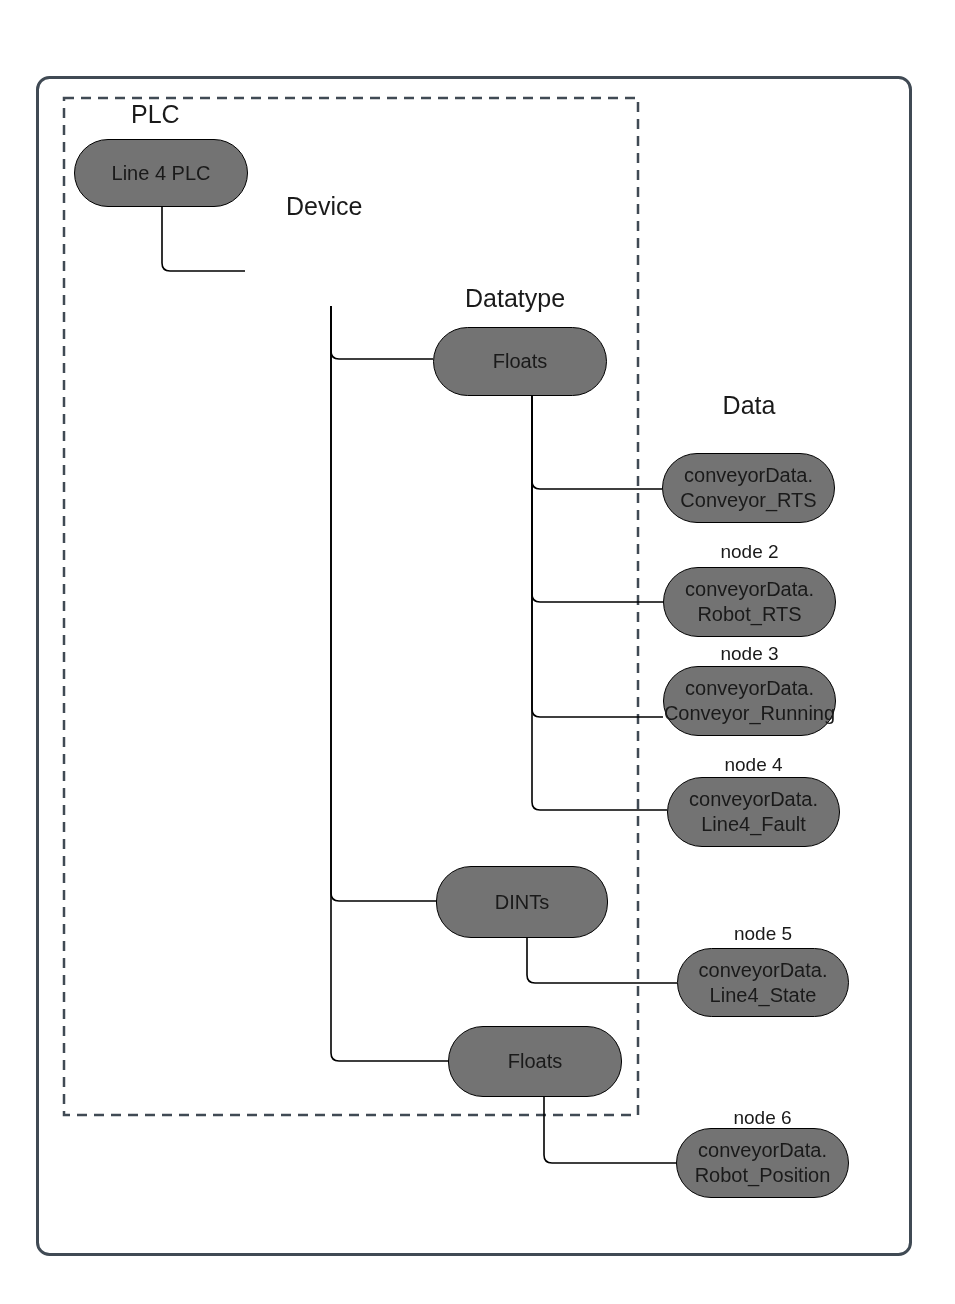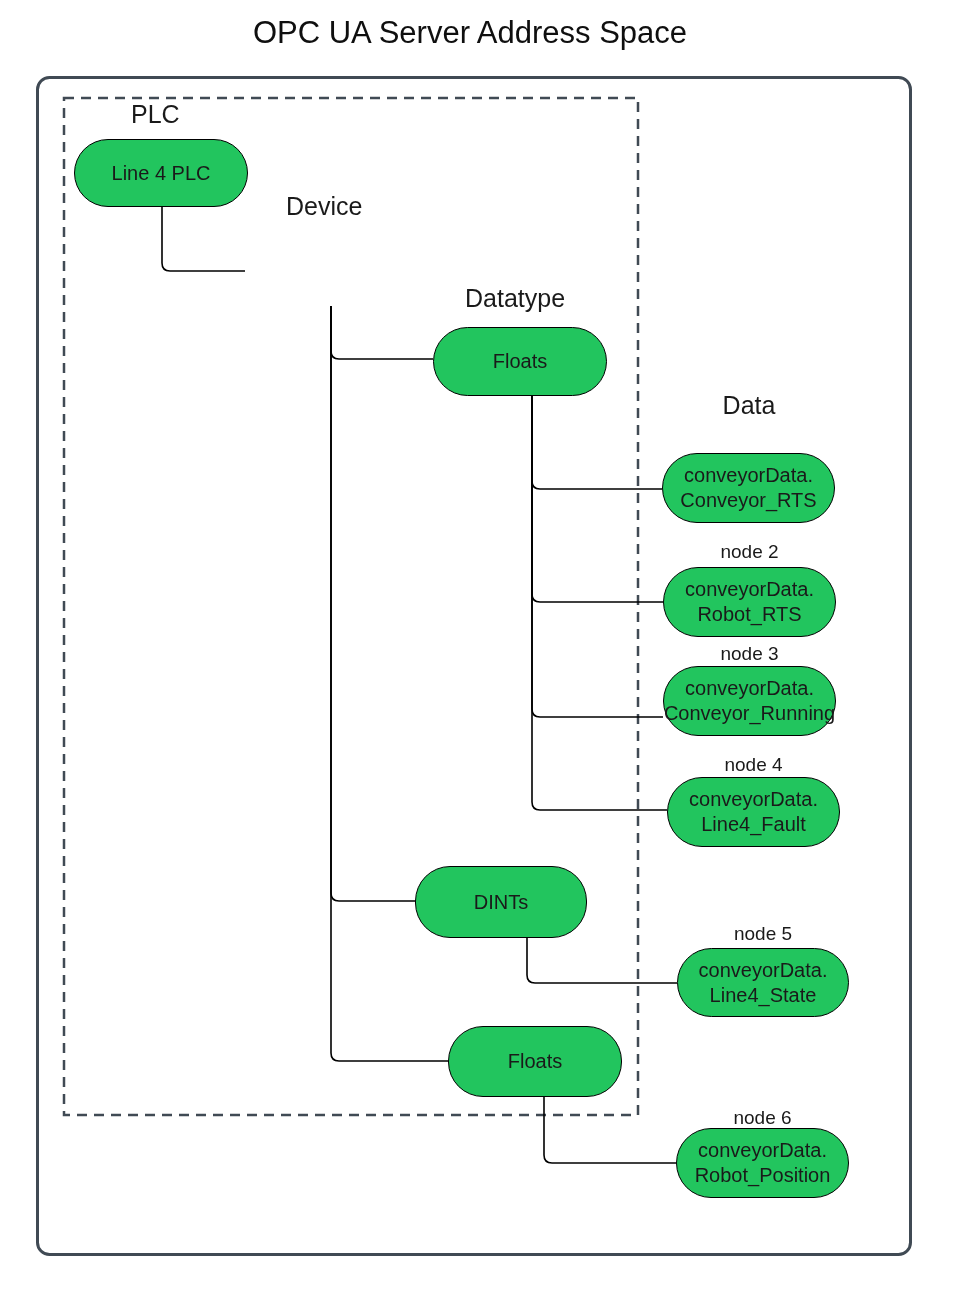--- a/index.html
+++ b/index.html
@@ -44,21 +44,21 @@
     left: 292px;
     top: 131px;
     font-size: 24px;
     white-space: nowrap;
   }
   .pill {
     position: absolute;
     box-sizing: border-box;
     border: 1.7px solid #000000;
     border-radius: 35px;
-    background: #22c55e;
+    background: #737373;
     display: flex;
     flex-direction: column;
     align-items: center;
     justify-content: center;
     font-size: 20px;
     color: #1a1a1a;
     text-align: center;
   }
   .pill .line {
     line-height: 25px;
@@ -70,21 +70,20 @@
     color: #1a1a1a;
     text-align: center;
     white-space: nowrap;
   }
 </style>
 </head>
 <body>
 
 <div id="page">
 
-  <div class="diagram-title">OPC UA Server Address Space</div>
 
   <svg id="connector-layer" viewBox="0 0 955 1304" xmlns="http://www.w3.org/2000/svg">
 
     <rect x="37.5" y="77.5" width="873" height="1177" rx="12" ry="12" fill="none" stroke="#404a54" stroke-width="3"></rect>
 
     <rect x="64" y="98" width="574" height="1017" fill="none" stroke="#404a54" stroke-width="2.5" stroke-dasharray="10 7"></rect>
 
     <g stroke="#000000" stroke-width="1.6" fill="none">
       <path d="M162 207 V263 Q162 271 170 271 H245"></path>
       <path d="M331 306 V351 Q331 359 339 359 H433"></path>
@@ -107,21 +106,21 @@
 
   <div class="pill" style="left:74px; top:139px; width:174px; height:68px;">
     <span class="line">Line 4 PLC</span>
   </div>
 
 
   <div class="pill" style="left:433px; top:327px; width:174px; height:69px;">
     <span class="line">Floats</span>
   </div>
 
-  <div class="pill" style="left:415px; top:866px; width:172px; height:72px;">
+  <div class="pill" style="left:436px; top:866px; width:172px; height:72px;">
     <span class="line">DINTs</span>
   </div>
 
   <div class="pill" style="left:448px; top:1026px; width:174px; height:71px;">
     <span class="line">Floats</span>
   </div>
 
   <div class="node-label" style="left:662px; top:430px; width:173px;margin-top:40px;">node 1</div>
   <div class="pill" style="left:662px; top:453px; width:173px; height:70px;">
     <span class="line">conveyorData.</span>

